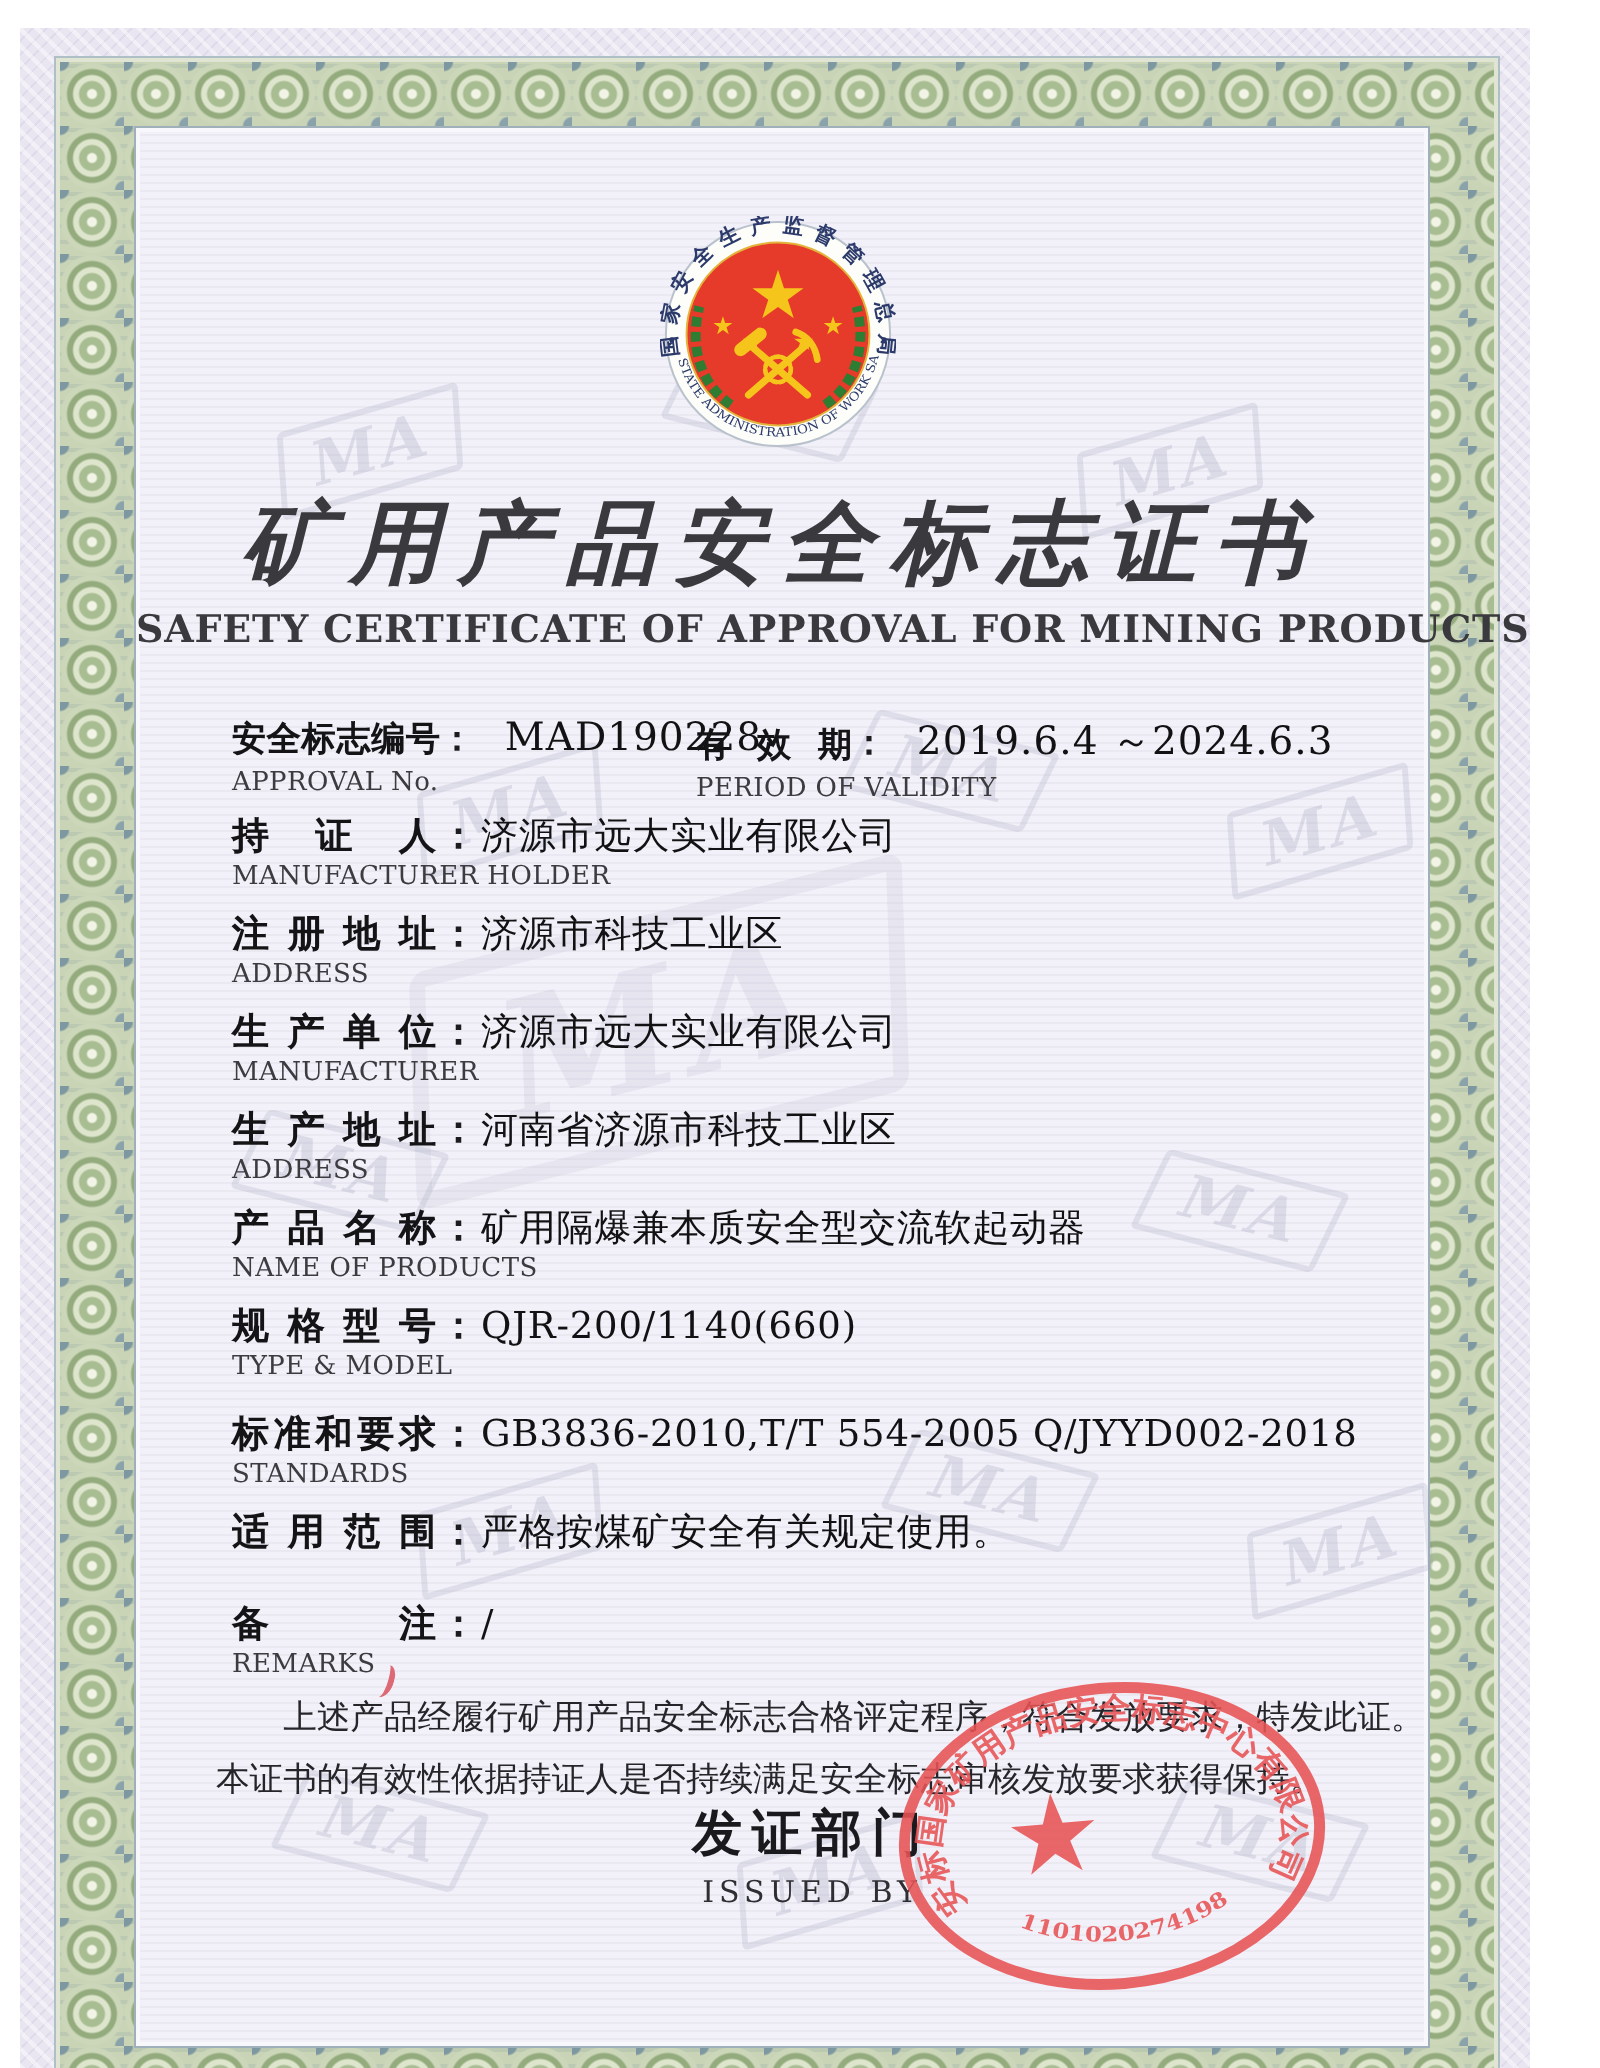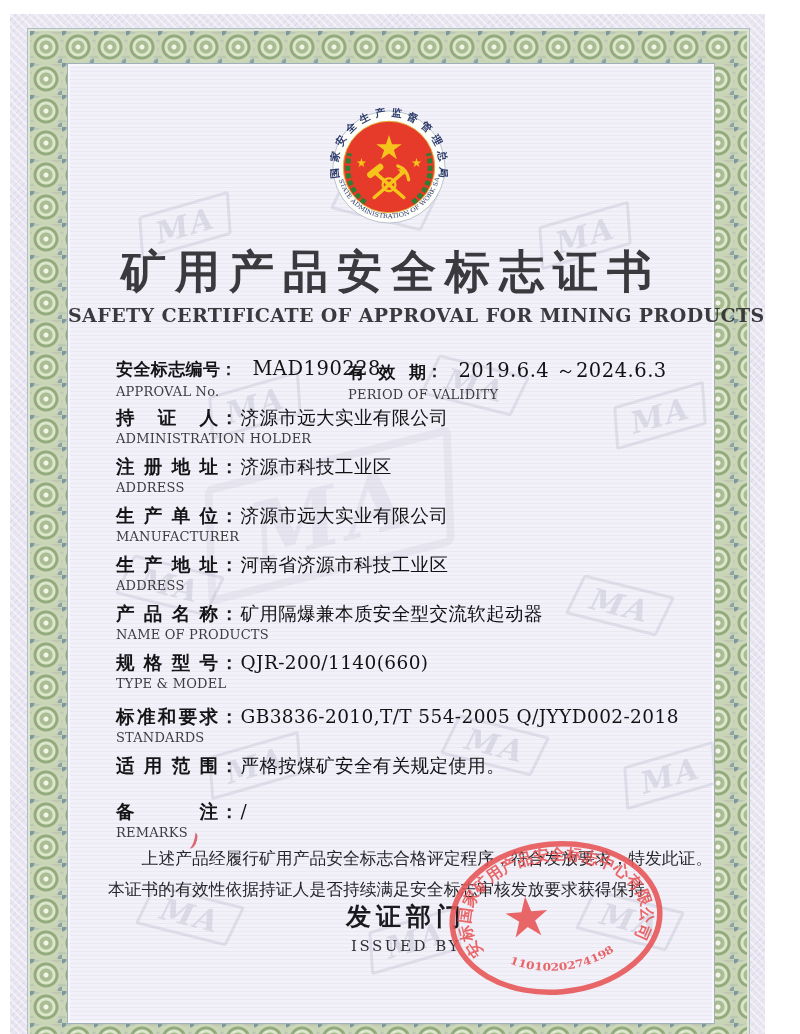--- a/index.html
+++ b/index.html
@@ -26,21 +26,21 @@
     background:repeating-linear-gradient(180deg,#f2f0f8 0 3px,#eae8f1 3px 4px);
     border:1px solid #9fb0ba; box-shadow:inset 0 0 0 2px #f8f8fc;}
   
   .wm{position:absolute;border:3px solid rgba(146,150,180,.20);color:rgba(146,150,180,.24);
       padding:1px 14px;font-weight:bold;font-size:30px;letter-spacing:2px;
       border-radius:3px;pointer-events:none;}
   
   .emblem{position:absolute;left:262px;top:44px;width:118px;height:118px;}
   
   .title{position:absolute;left:0;top:178px;width:646px;text-align:center;
-         font-size:45px;font-weight:bold;letter-spacing:9px;color:#3a3a3e;white-space:nowrap;}
+         font-size:45px;font-weight:bold;letter-spacing:9px;color:#3a3a3e;white-space:nowrap;font-style:italic;}
   .subtitle{position:absolute;left:0;top:240px;width:646px;text-align:center;
          font-size:19px;font-weight:bold;letter-spacing:.4px;color:#3a3a3e;white-space:nowrap;}
   
   .hdr{position:absolute;left:48px;top:293px;width:590px;font-size:17px;}
   .hgroup{position:absolute;top:0;}
   .hg-approval{left:0;} .hg-validity{left:232px;}
   .hlbl{display:inline-block;font-weight:bold;color:#141416;text-align:justify;text-align-last:justify;vertical-align:bottom;}
   .w104{width:104px;} .w78{width:78px;}
   .hcolon{font-weight:bold;}
   .hval{font-size:19.5px;letter-spacing:.5px;margin-left:10px;color:#121214;white-space:nowrap;}
@@ -146,21 +146,21 @@
         </div>
         <div class="hsub">PERIOD OF VALIDITY</div>
       </div>
     </div>
 
     <div class="fields" id="fields">
   <div class="field-row">
     <div class="fr-main">
       <span class="fr-label">持证人</span><span class="fr-colon">：</span><span class="fr-value">济源市远大实业有限公司</span>
     </div>
-    <div class="fr-sub">ADMINISTRATION HOLDER</div>
+    <div class="fr-sub">MANUFACTURER HOLDER</div>
   </div>
 
   <div class="field-row">
     <div class="fr-main">
       <span class="fr-label">注册地址</span><span class="fr-colon">：</span><span class="fr-value">济源市科技工业区</span>
     </div>
     <div class="fr-sub">ADDRESS</div>
   </div>
 
   <div class="field-row">

